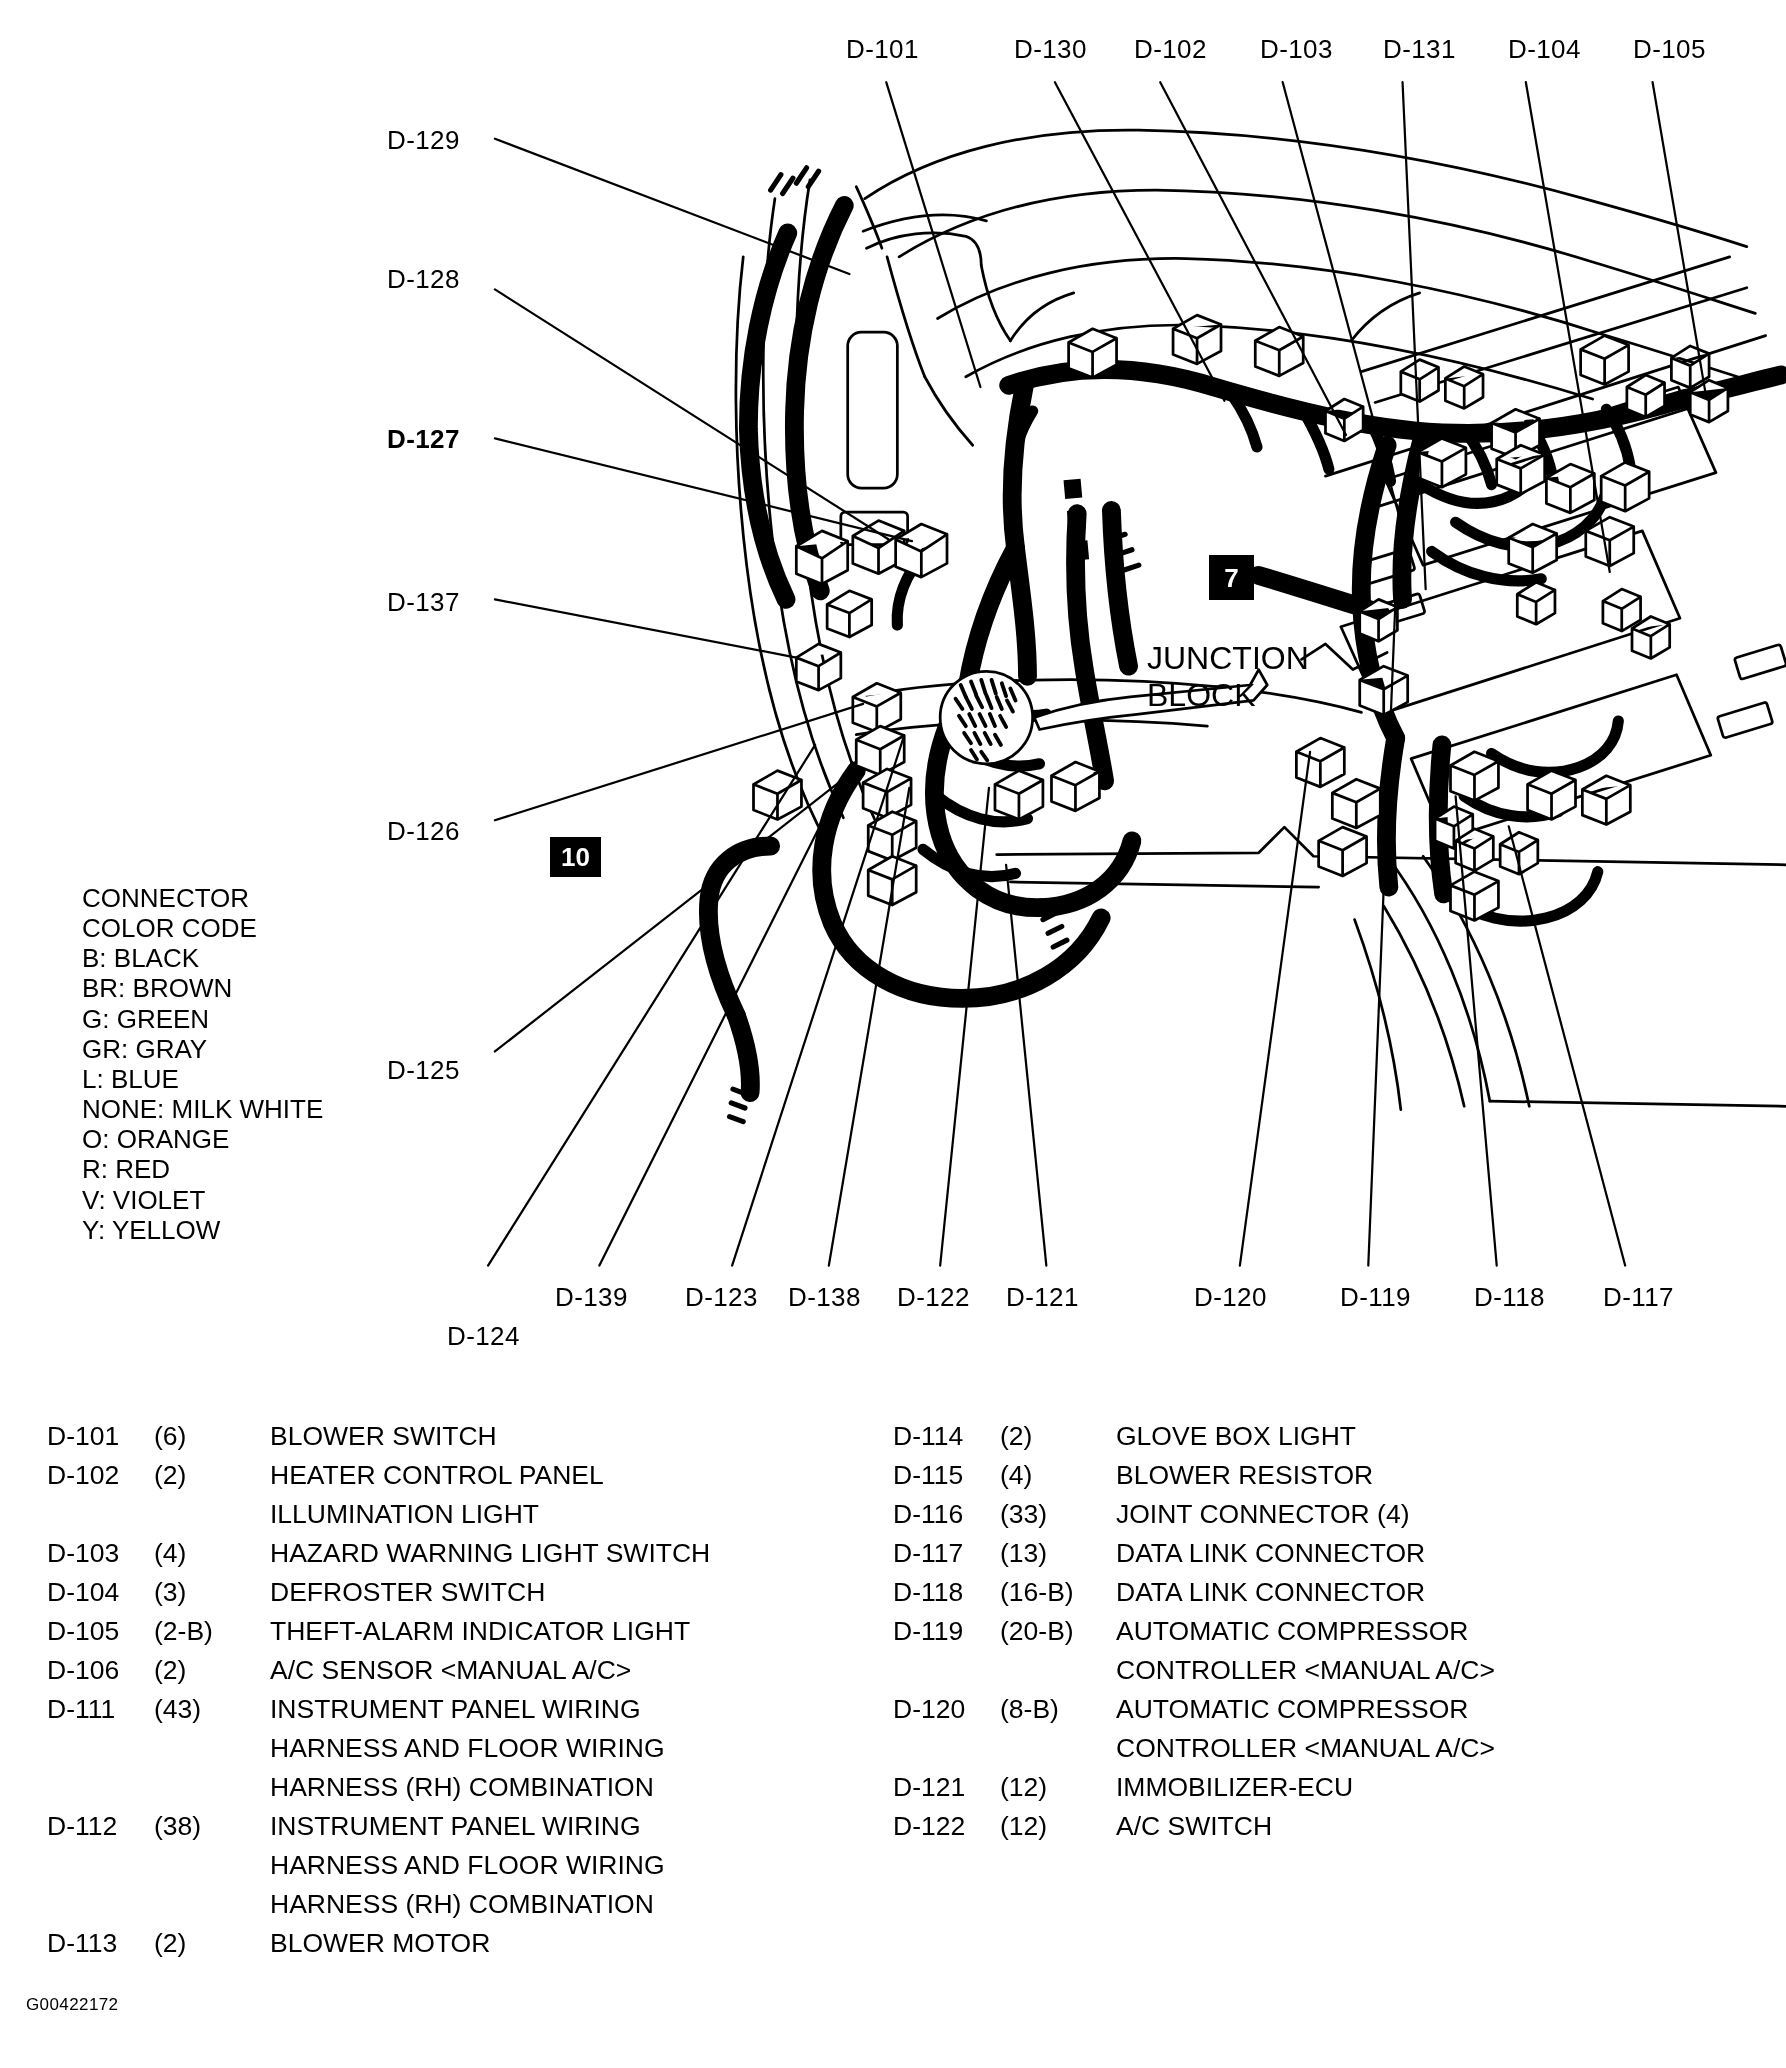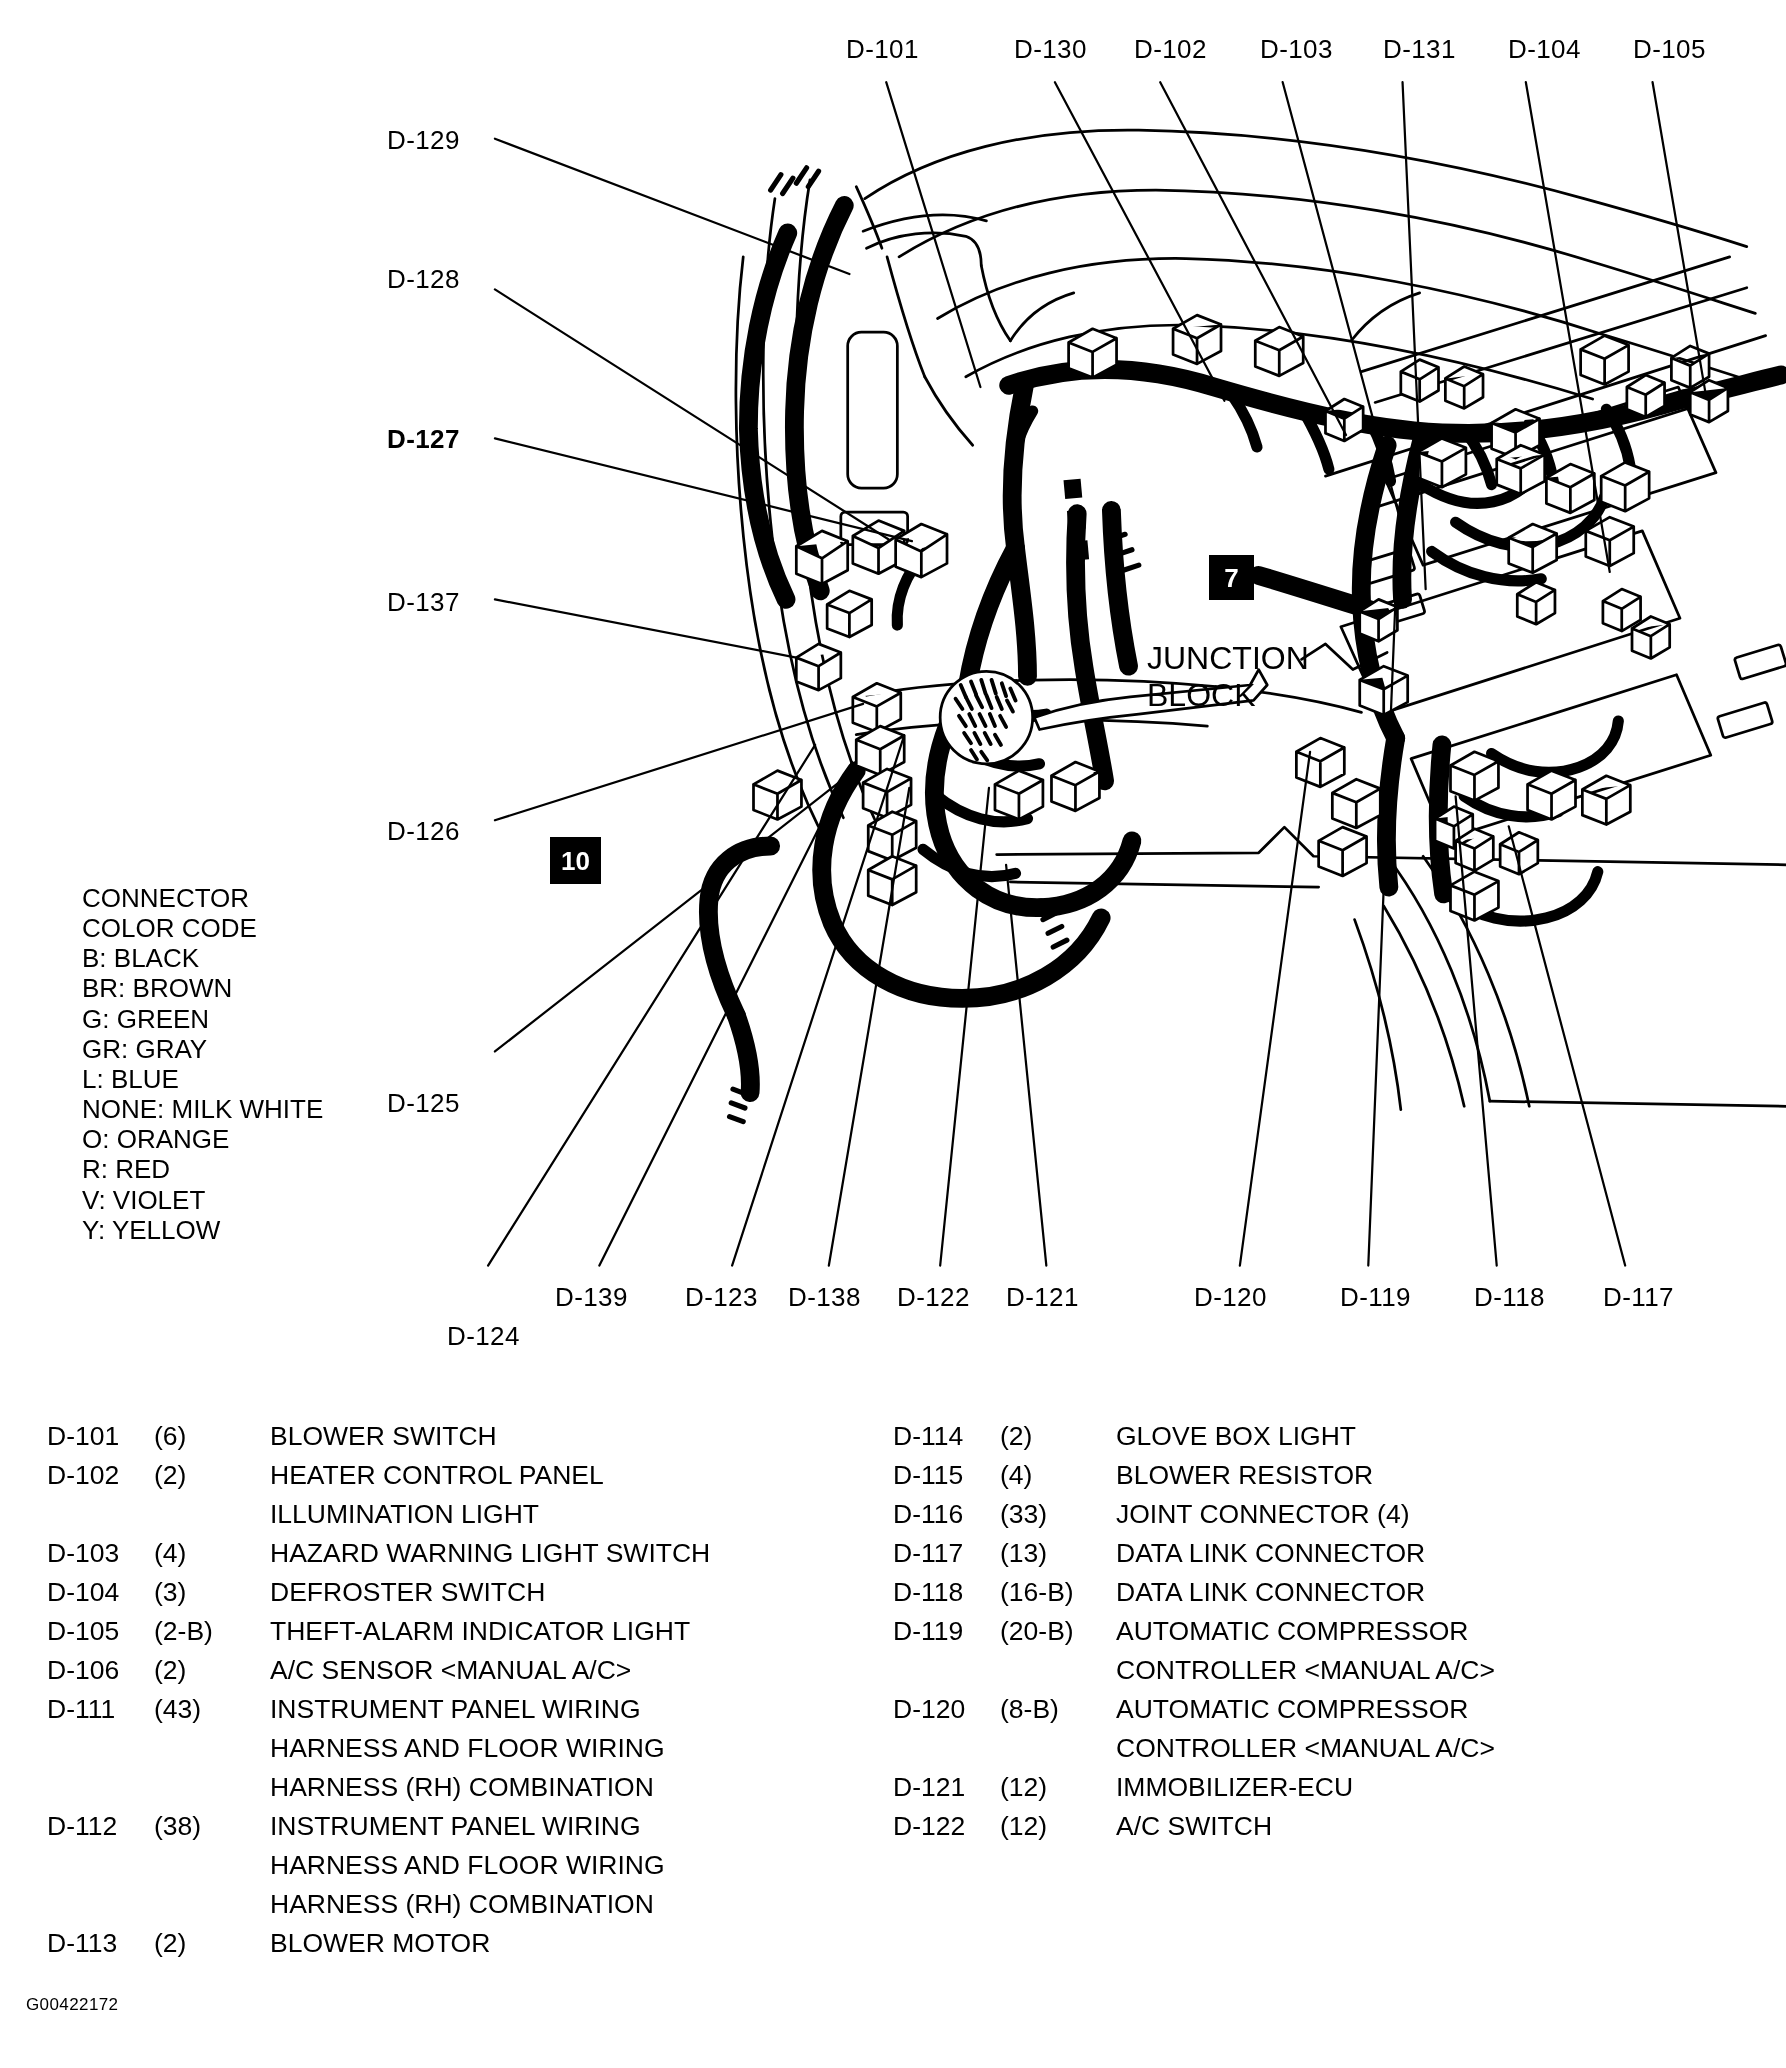--- a/index.html
+++ b/index.html
@@ -454,41 +454,41 @@
           <line x1="1748" y1="1478" x2="1700" y2="930"></line>
           <line x1="1898" y1="1478" x2="1762" y2="965"></line>
         </g>
 
     </g>
   </svg>
 
   <div class="step-badge" style="left:1209px; top:555px; width:45px; height:45px;">
     <span>7</span>
   </div>
-  <div class="step-badge" style="left:550px; top:837px; width:51px; height:47px;">
+  <div class="step-badge" style="left:550px; top:837px; width:51px; height:40px;">
     <span>10</span>
   </div>
 
   <div id="junction-block-label">JUNCTION
 BLOCK</div>
 
   <div id="callout-layer">
       <div class="callout" style="left: 846px; top: 36px;">D-101</div>
       <div class="callout" style="left: 1014px; top: 36px;">D-130</div>
       <div class="callout" style="left: 1134px; top: 36px;">D-102</div>
       <div class="callout" style="left: 1260px; top: 36px;">D-103</div>
       <div class="callout" style="left: 1383px; top: 36px;">D-131</div>
       <div class="callout" style="left: 1508px; top: 36px;">D-104</div>
       <div class="callout" style="left: 1633px; top: 36px;">D-105</div>
       <div class="callout" style="left: 387px; top: 127px;">D-129</div>
       <div class="callout" style="left: 387px; top: 266px;">D-128</div>
       <div class="callout" style="left: 387px; top: 426px; font-weight: bold;">D-127</div>
       <div class="callout" style="left: 387px; top: 589px;">D-137</div>
       <div class="callout" style="left: 387px; top: 818px;">D-126</div>
-      <div class="callout" style="left: 387px; top: 1057px; margin-top: 33px;">D-125</div>
+      <div class="callout" style="left: 387px; top: 1057px;">D-125</div>
       <div class="callout" style="left: 447px; top: 1284px; margin-top: 39px;">D-124</div>
       <div class="callout" style="left: 555px; top: 1284px;">D-139</div>
       <div class="callout" style="left: 685px; top: 1284px;">D-123</div>
       <div class="callout" style="left: 788px; top: 1284px;">D-138</div>
       <div class="callout" style="left: 897px; top: 1284px;">D-122</div>
       <div class="callout" style="left: 1006px; top: 1284px;">D-121</div>
       <div class="callout" style="left: 1194px; top: 1284px;">D-120</div>
       <div class="callout" style="left: 1340px; top: 1284px;">D-119</div>
       <div class="callout" style="left: 1474px; top: 1284px;">D-118</div>
       <div class="callout" style="left: 1603px; top: 1284px;">D-117</div>

